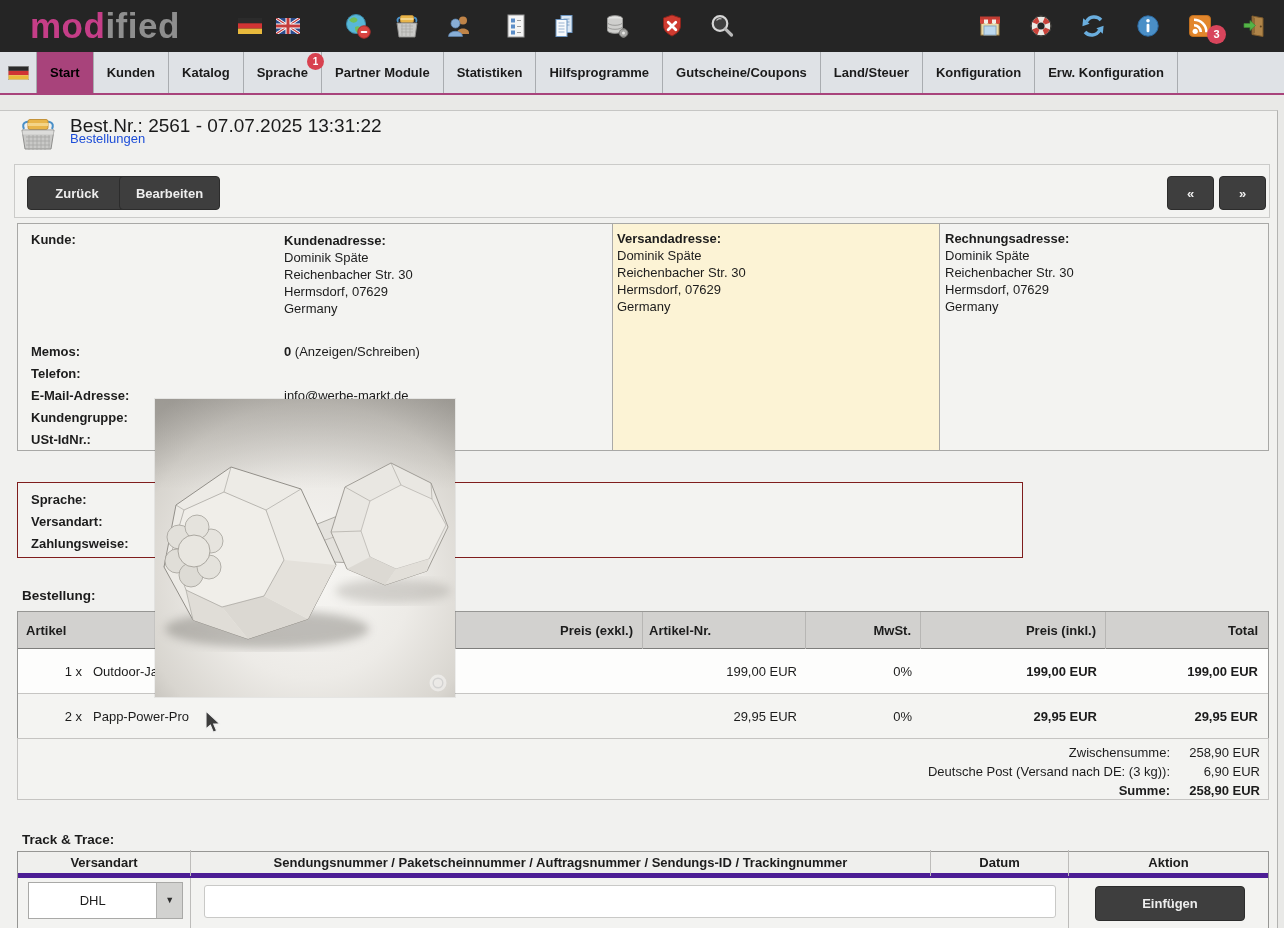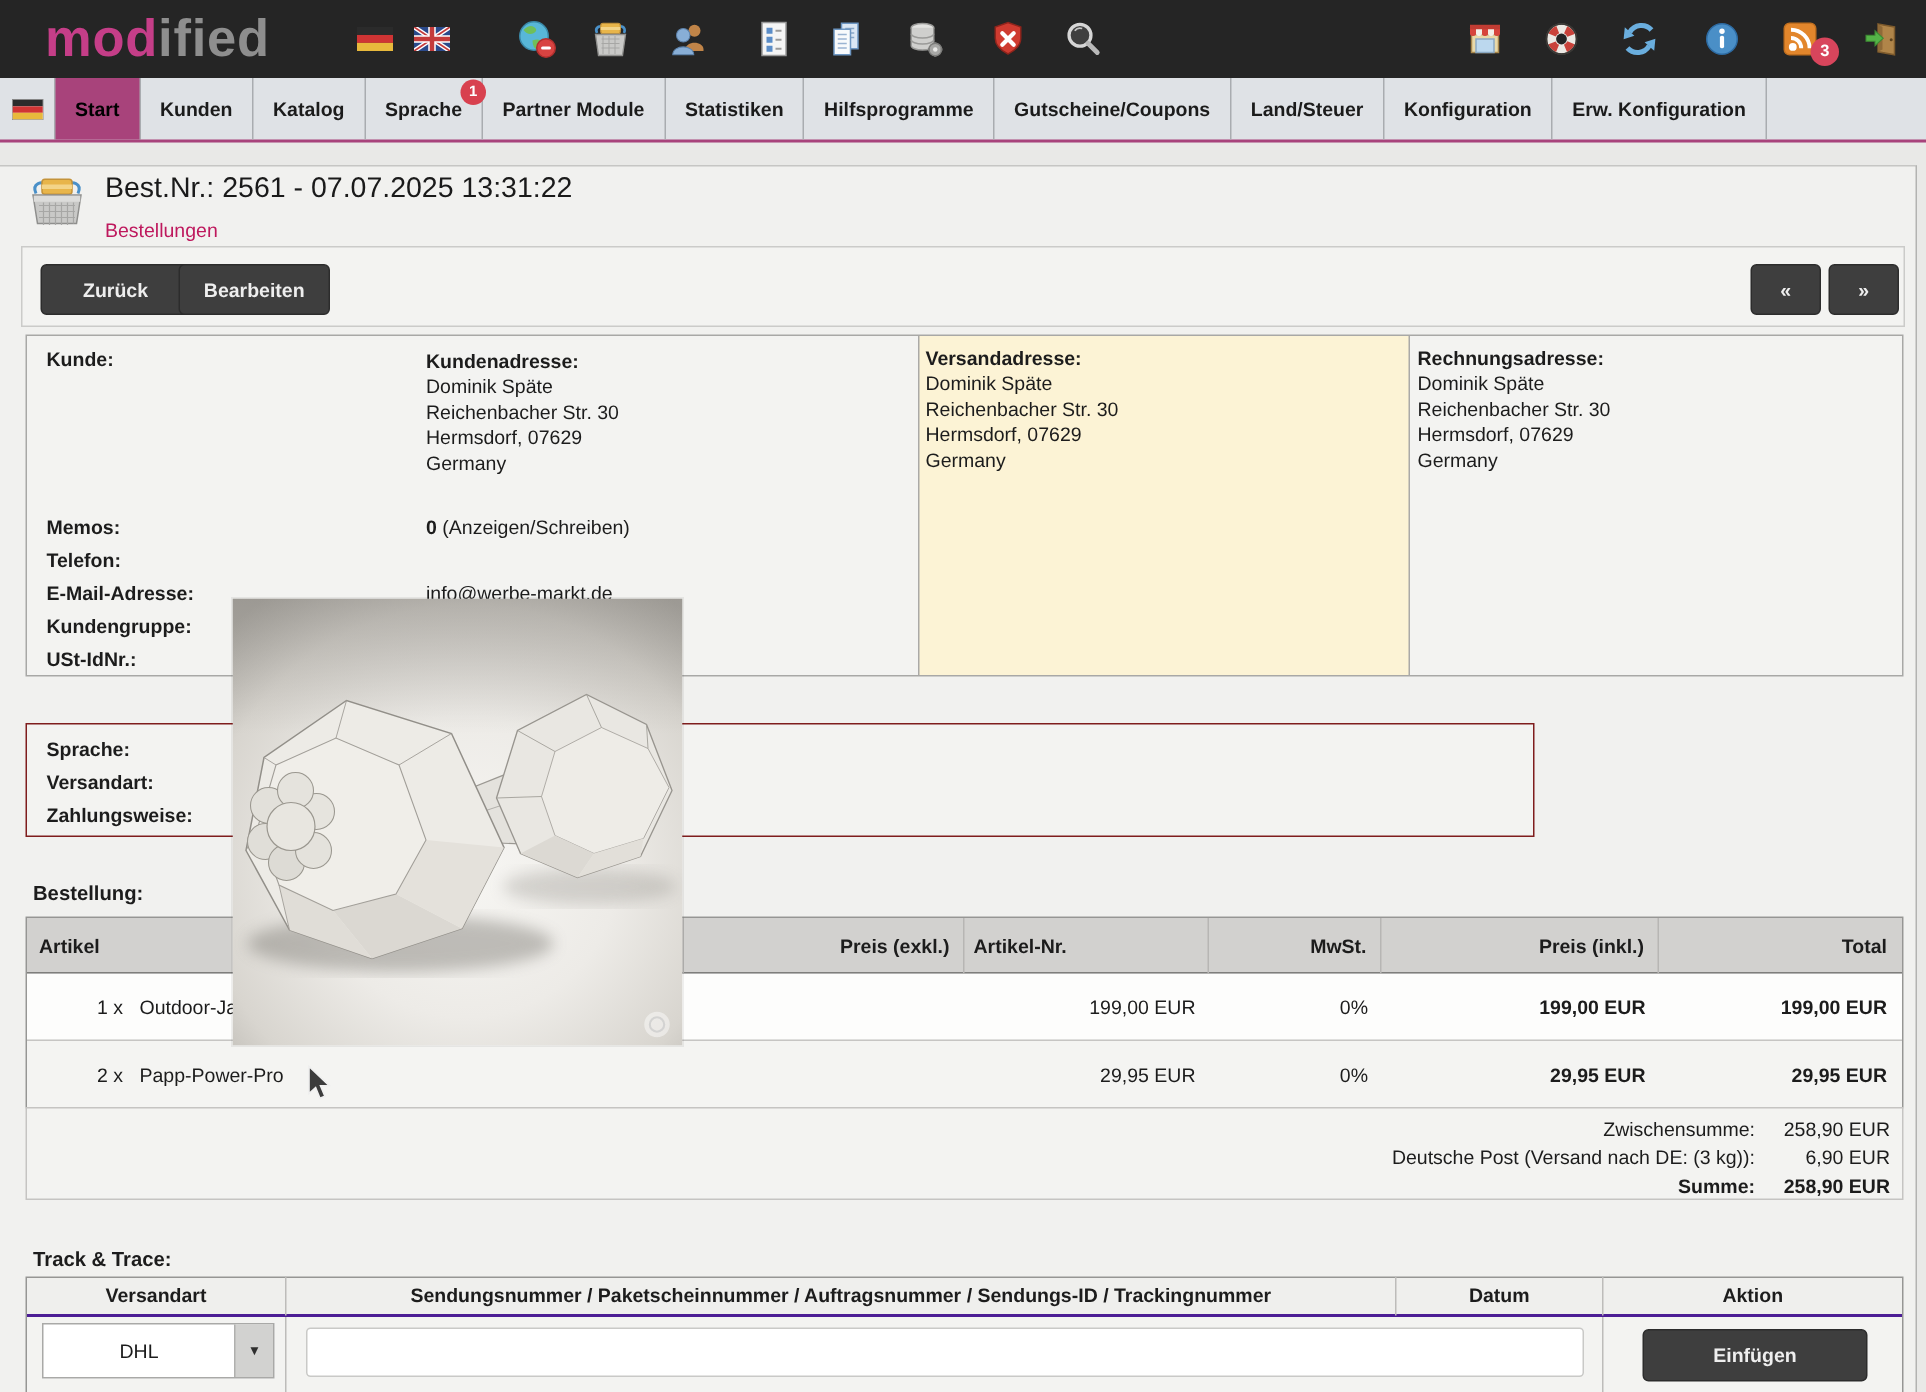--- a/index.html
+++ b/index.html
@@ -26,21 +26,21 @@
   .tab.active{background:#a8437b;color:#000000}
   .tab-badge{position:absolute;top:1px;right:-3px;width:17px;height:17px;background:#d8414f;border-radius:50%;
     color:#fff;font-size:10px;font-weight:bold;text-align:center;line-height:17px}
 
   
   .panel{position:absolute;left:0;top:110px;width:1278px;height:818px;background:#f1f1ef;
     border-top:1px solid #c6c6c4;border-right:1px solid #b3b3b1}
 
   .page-icon{position:absolute;left:18px;top:6px;width:40px;height:36px}
   .page-title{position:absolute;left:70px;top:4px;font-size:19px;color:#1a1a1a}
-  .page-subtitle{position:absolute;left:70px;top:35px;font-size:13px;color:#be185d}
+  .page-subtitle{position:absolute;left:70px;top:20px;font-size:13px;color:#1d4ed8}
 
   .btnbar{position:absolute;left:14px;top:53px;width:1256px;height:54px;background:#f3f3f1;border:1px solid #cbcbc9}
   .btn-dark{position:absolute;background:#3e3e3e;color:#eeeeee;font-weight:bold;font-size:13px;
     border:1px solid #2c2c2c;border-radius:4px;font-family:"Liberation Sans",sans-serif;cursor:pointer;text-align:center}
   .btn-back{left:12px;top:11px;width:100px;height:34px}
   .btn-edit{left:104px;top:11px;width:101px;height:34px}
   .btn-prev{left:1152px;top:11px;width:47px;height:34px}
   .btn-next{left:1204px;top:11px;width:47px;height:34px}
 
   
@@ -75,21 +75,21 @@
   .bold{font-weight:bold}
 
   
   .sumbox{position:absolute;left:17px;top:627px;width:1252px;height:62px;background:#f3f3f1;
     border:1px solid #c5c4c2;padding:4px 8px 0 0}
   .sumrow{display:flex;justify-content:flex-end;line-height:19px}
   .sumrow .sv{width:90px;text-align:right}
 
   
   .trtable{position:absolute;left:17px;top:740px;width:1252px;height:90px;background:#f3f3f1;border:1px solid #969694}
-  .tr-head{display:flex;height:26px;background:#efefed;border-bottom:2px solid #4c1d95;font-weight:bold;align-items:center}
+  .tr-head{display:flex;height:26px;background:#efefed;border-bottom:5px solid #4c1d95;font-weight:bold;align-items:center}
   .tr-head .c{border-right:1px solid #bdbcba;height:26px;line-height:26px;text-align:center;white-space:nowrap;overflow:hidden}
   .tr-head .c:last-child{border-right:none}
   .t-c1{width:173px}.t-c2{width:740px}.t-c3{width:138px}.t-c4{flex:1}
   .tr-body{display:flex;height:62px}
   .tb-c1{width:173px;border-right:1px solid #bdbcba;position:relative}
   .tb-c2{width:877px;position:relative}
   .tb-c3{flex:1;border-left:1px solid #bdbcba;position:relative}
   .select{position:absolute;left:10px;top:4px;width:155px;height:37px;border:1px solid #a9a9a7;background:#fff;
     display:flex;cursor:pointer}
   .select-val{width:129px;text-align:center;line-height:35px;font-size:13px}

